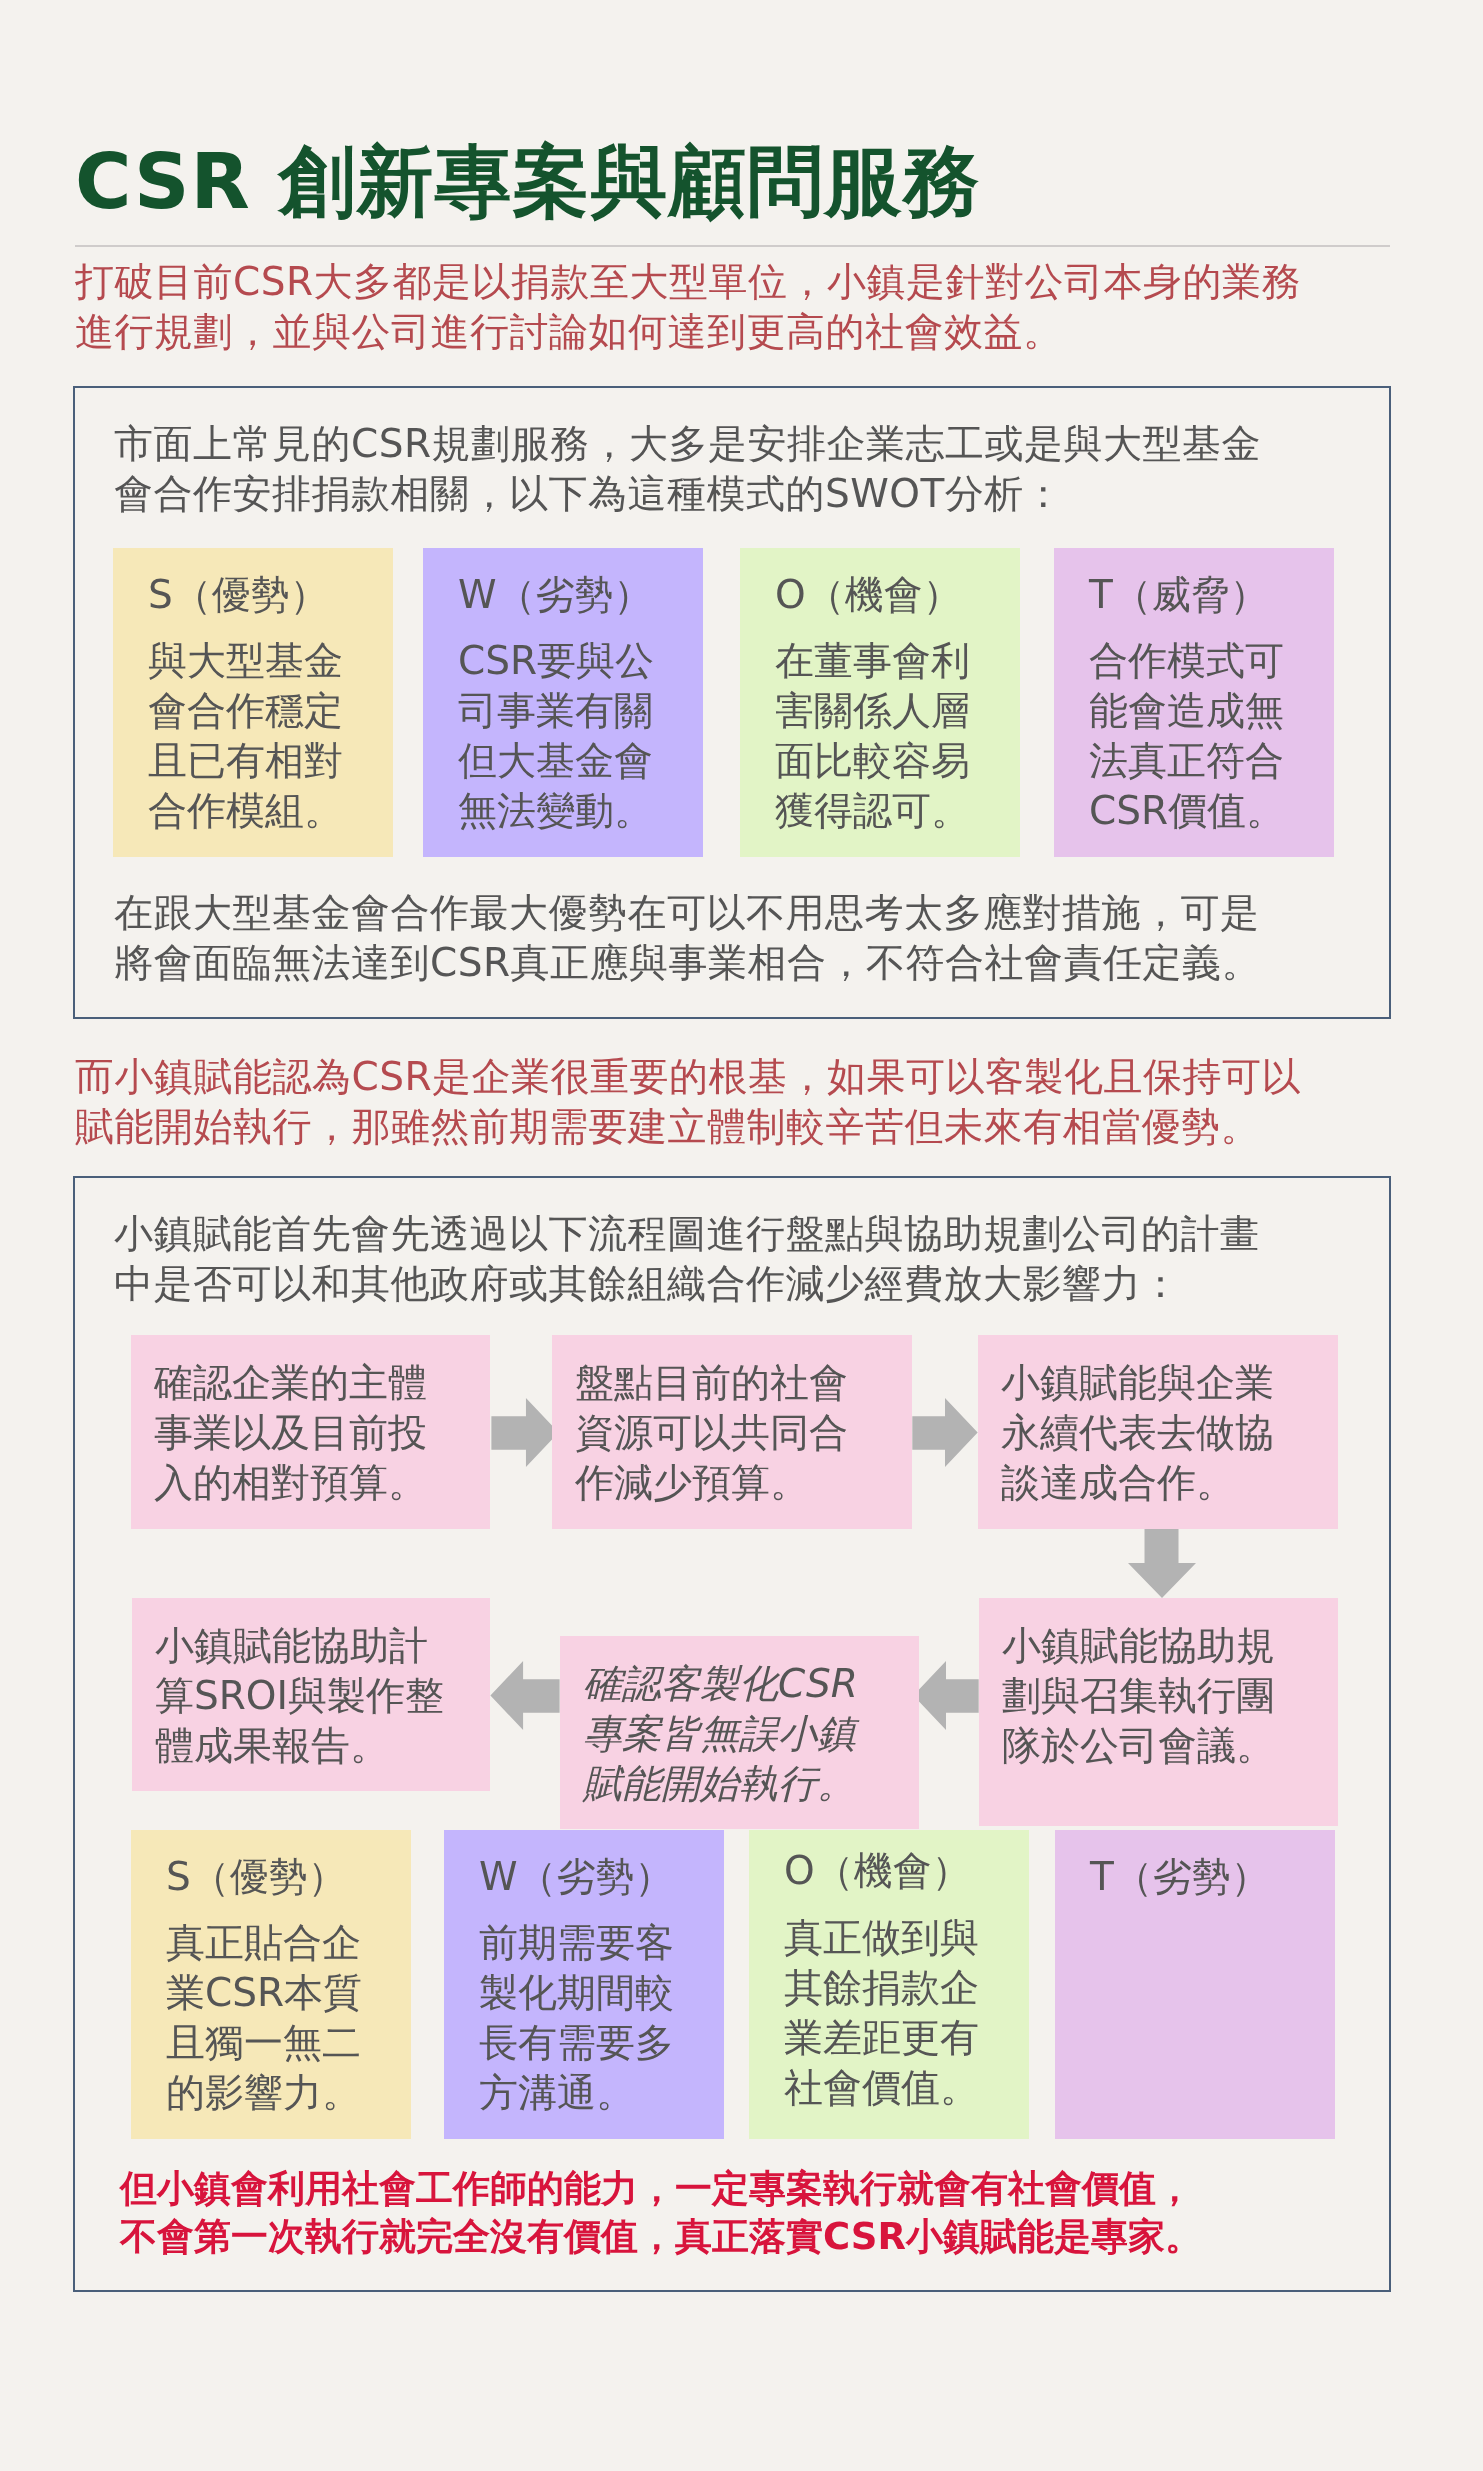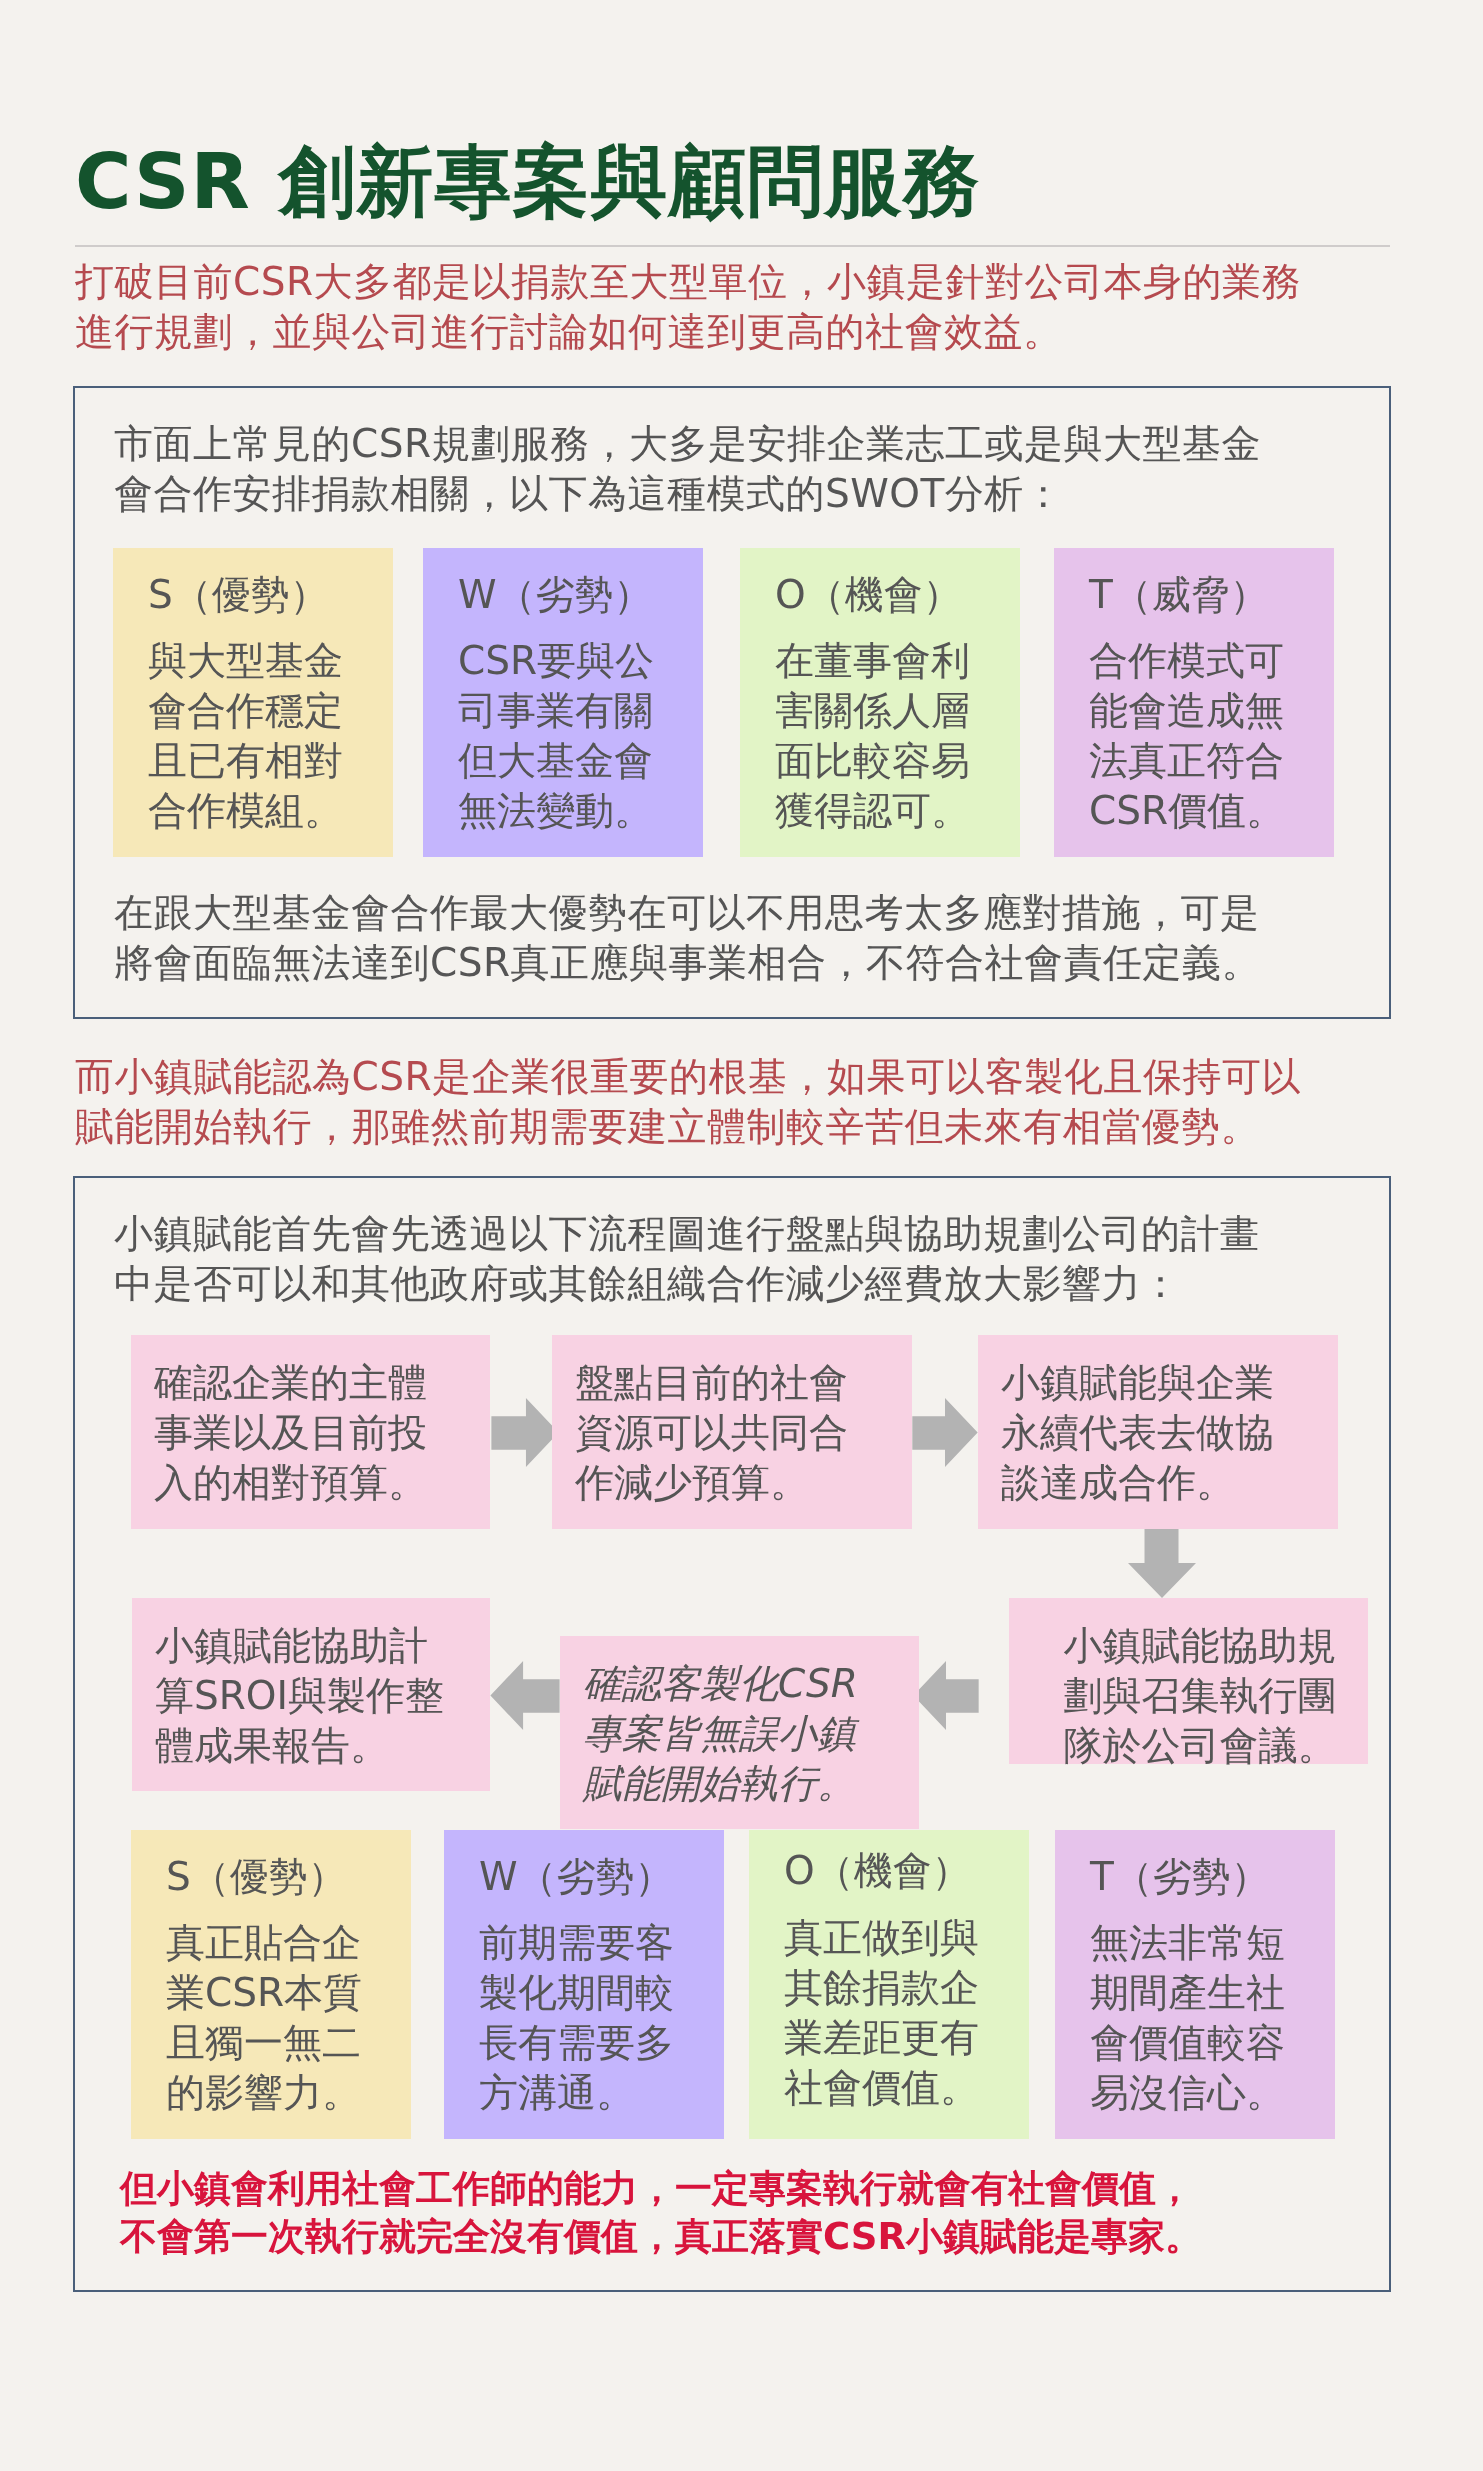--- a/index.html
+++ b/index.html
@@ -104,21 +104,21 @@
 <div class="abs flow" style="left:978px; top:1335px; width:360px; height:194px;">小鎮賦能與企業
 永續代表去做協
 談達成合作。</div>
 
 <div class="abs arrow" style="left:1128px; top:1529px;">
   <svg width="68" height="69" viewBox="0 0 70 71">
       <polygon points="17,0 52,0 52,35 70,35 35,71 0,35 17,35" fill="#b3b3b3"></polygon>
     </svg>
 </div>
 
-<div class="abs flow" style="left:1009px; top:1598px; width:359px; height:166px;text-align:center;">小鎮賦能協助規
+<div class="abs flow" style="left:979px; top:1598px; width:359px; height:228px;">小鎮賦能協助規
 劃與召集執行團
 隊於公司會議。</div>
 <div class="abs arrow" style="left:913px; top:1659px;">
   <svg width="66" height="73" viewBox="0 0 68 76">
       <polygon points="68,21 34,21 34,2 0,38 34,74 34,56 68,56" fill="#b3b3b3"></polygon>
     </svg>
 </div>
 <div class="abs flow" style="left:560px; top:1636px; width:359px; height:193px;font-style:italic;">確認客製化CSR
 專案皆無誤小鎮
 賦能開始執行。</div>
@@ -147,21 +147,17 @@
 </div>
 <div class="abs card c-o" style="left:749px; top:1830px; width:280px; height:309px; padding-top:17.4px;">
   <div class="card-head">O（機會）</div>
   <div class="card-body">真正做到與
 其餘捐款企
 業差距更有
 社會價值。</div>
 </div>
 <div class="abs card c-t" style="left:1055px; top:1830px; width:280px; height:309px;">
   <div class="card-head">T（劣勢）</div>
-  <div class="card-body">無法非常短
-期間產生社
-會價值較容
-易沒信心。</div>
 </div>
 
 <div class="abs final" style="left:120px; top:2165px; width:1265px;">但小鎮會利用社會工作師的能力，一定專案執行就會有社會價值，
 不會第一次執行就完全沒有價值，真正落實CSR小鎮賦能是專家。</div>
 
 
 </body></html>

